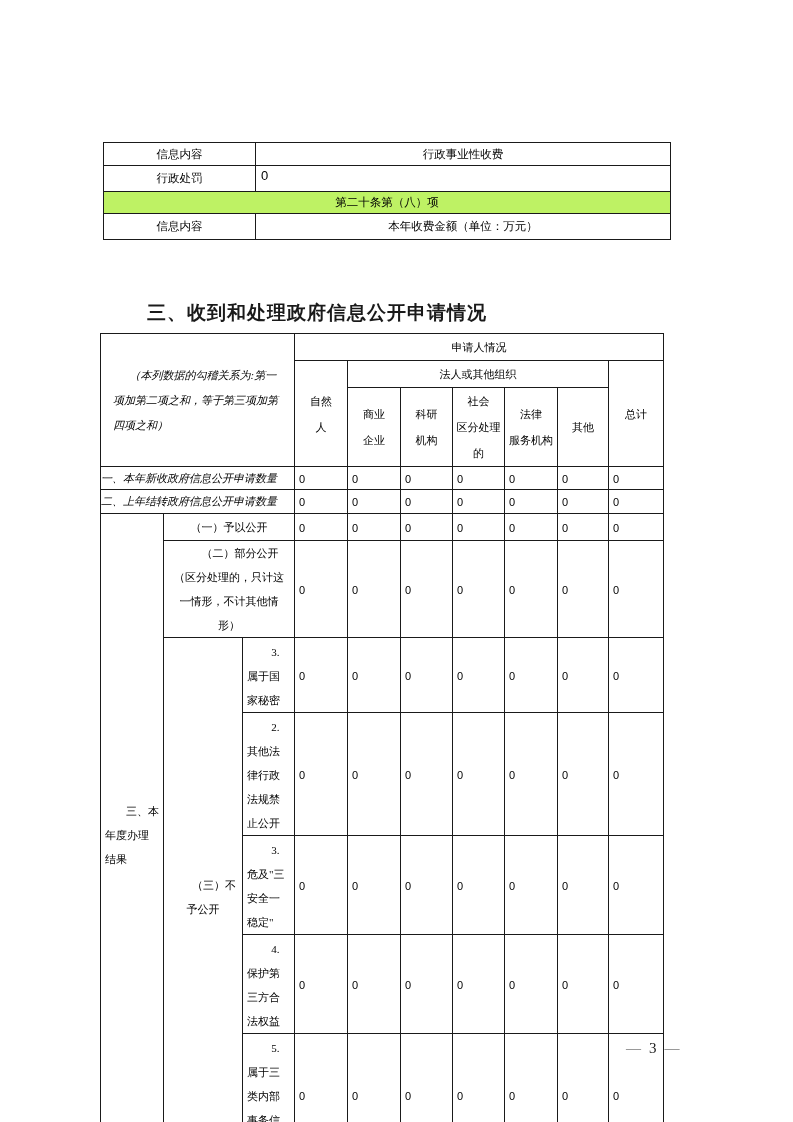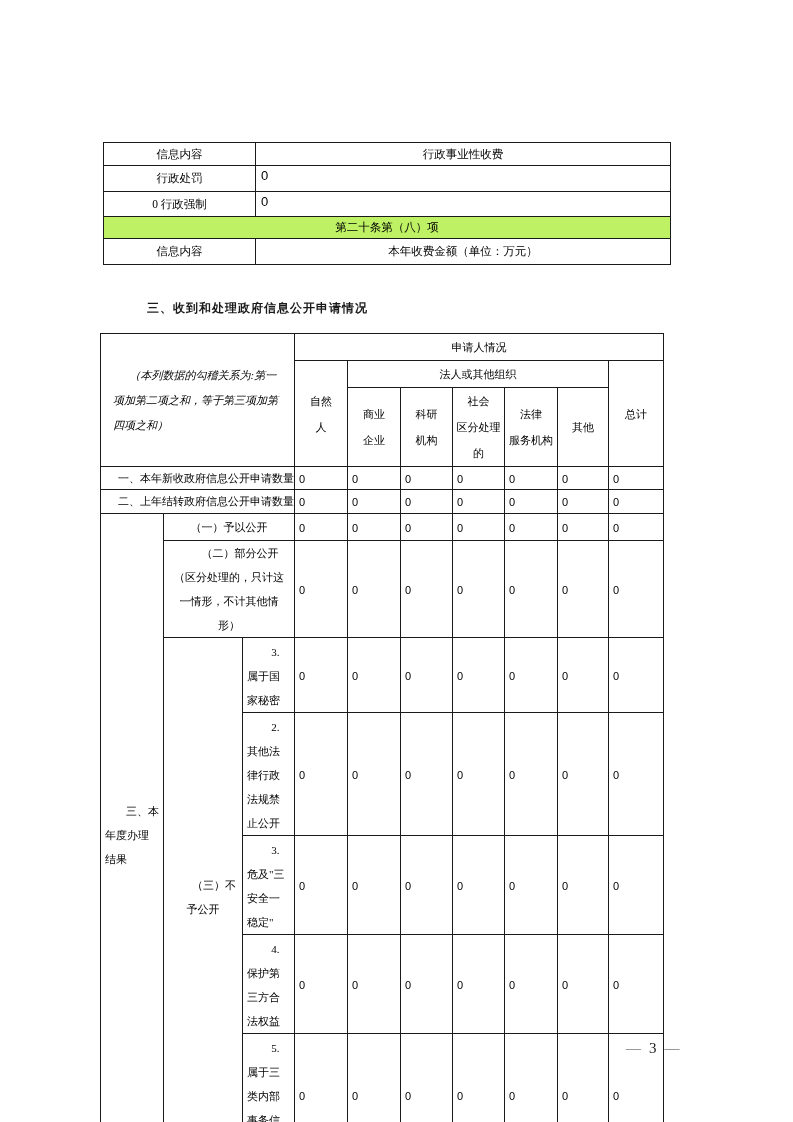--- a/index.html
+++ b/index.html
@@ -21,33 +21,33 @@
   .tbl-top .val {
     font-family:"Liberation Sans", sans-serif; font-size:13px;
     text-align:left; vertical-align:top; padding:2px 0 0 5px;
   }
   .banner-row td { text-align:center; }
 
   
   .sec-title {
     position:absolute; left:147px; top:300px;
     font-family:"Liberation Sans", sans-serif; font-weight:bold;
-    font-size:12px; letter-spacing:1px; color:#1a1a1a;
+    font-size:19px; letter-spacing:1px; color:#1a1a1a;
   }
 
   
   .tbl-req { position:absolute; left:100px; top:333px; width:563px; }
   .tbl-req td { font-size:11px; vertical-align:middle; }
   .tbl-req .ctr { text-align:center; line-height:26px; }
   .pre { white-space:pre-line; }
   .note-cell {
     font-style:italic; font-size:10px; line-height:25px;
     text-align:left; padding:0 12px; text-indent:1.5em; vertical-align:middle;
   }
-  .rowlbl { text-align:right; }
+  .rowlbl { text-align:left;font-style:italic; }
   .grp {
     text-align:left; padding:0 4px; text-indent:1.9em;
     line-height:24px; vertical-align:middle;
   }
   .sub2 {
     text-align:center; padding:0 5px; text-indent:2em;
     line-height:24px; font-size:10.5px; vertical-align:middle;
   }
   .item {
     text-align:left; padding:2px 4px 0 4px; text-indent:2.2em;
@@ -81,24 +81,20 @@
         <col style="width:152px">
         <col style="width:415px">
       </colgroup>
     <tbody>
         <tr class="h23">
       <td class="hd">信息内容</td>
       <td class="hd">行政事业性收费</td>
     </tr>
     <tr class="h26">
       <td class="lbl">行政处罚</td>
-      <td class="val">0</td>
-    </tr>
-    <tr class="h25">
-      <td class="lbl">0 行政强制</td>
       <td class="val">0</td>
     </tr>
     <tr class="banner-row h22">
       <td colspan="2" style="background:#bef264">第二十条第（八）项</td>
     </tr>
     <tr class="h26">
       <td class="hd">信息内容</td>
       <td class="hd">本年收费金额（单位：万元）</td>
     </tr>
   </tbody>

